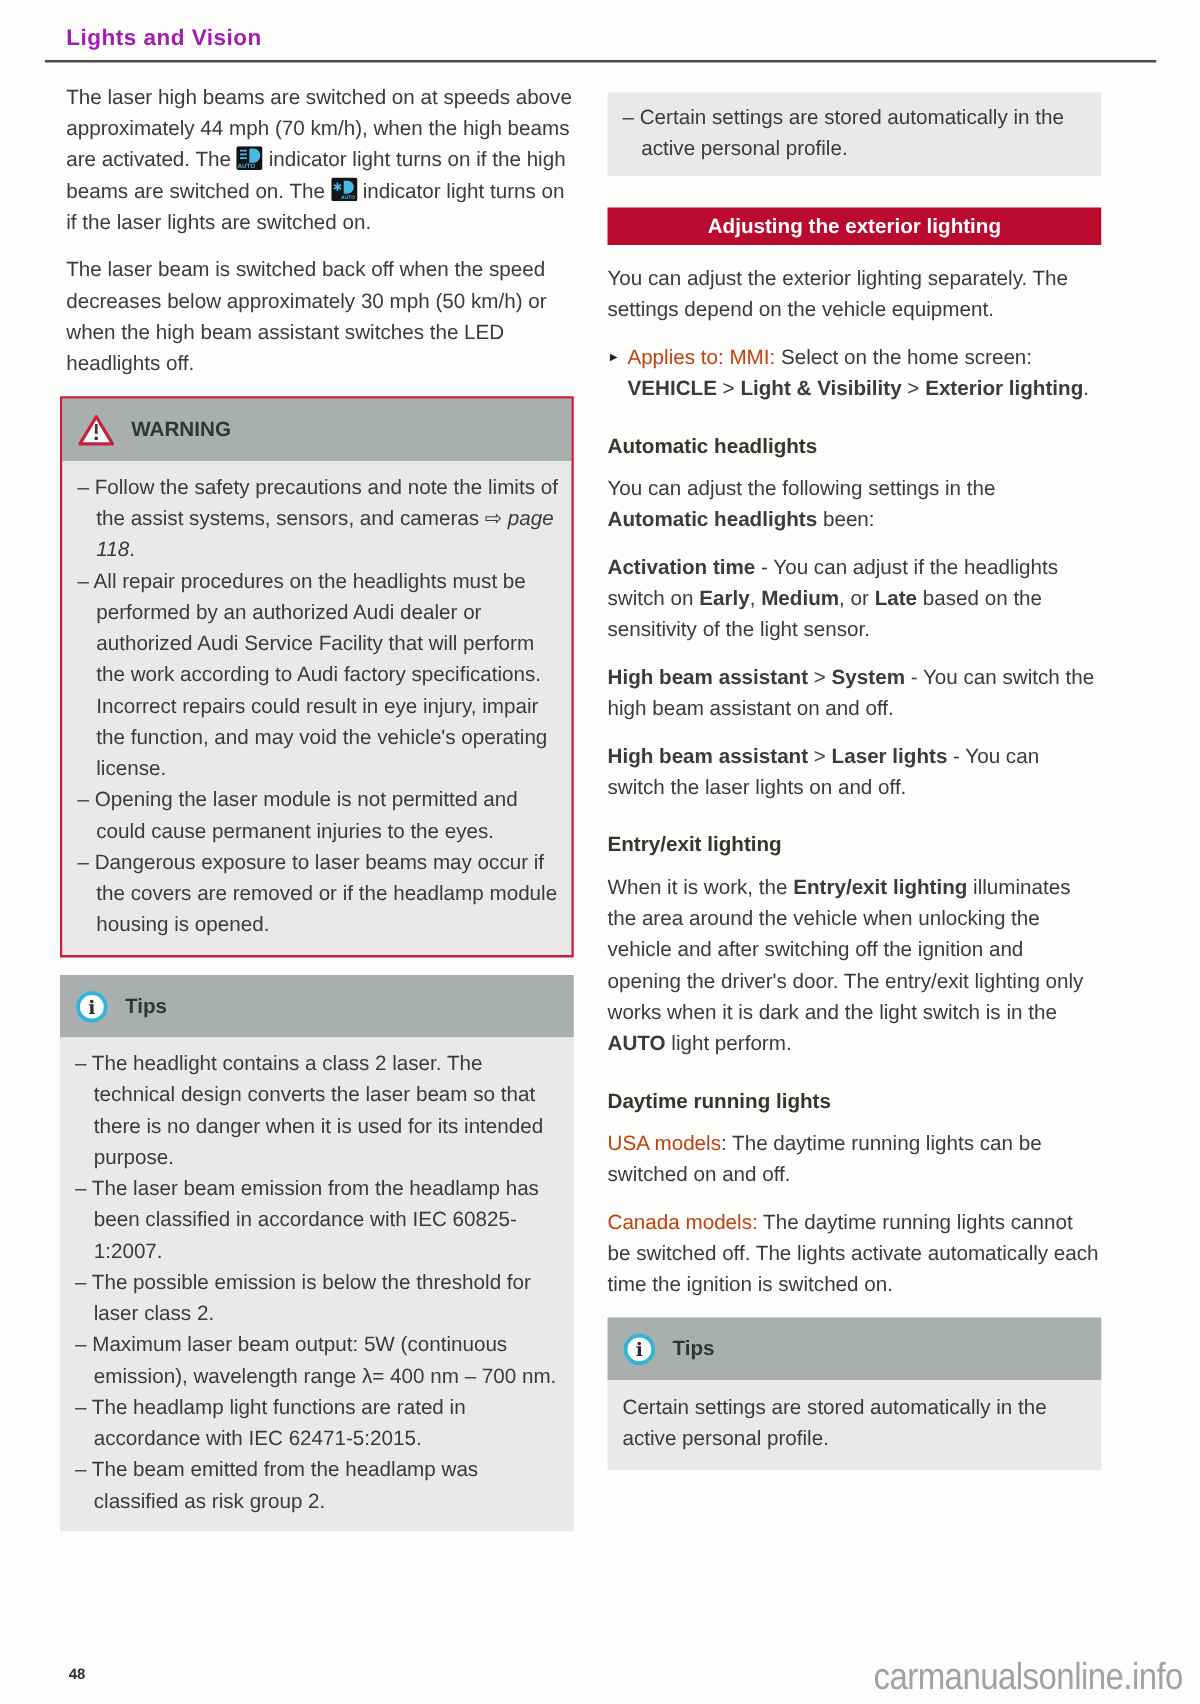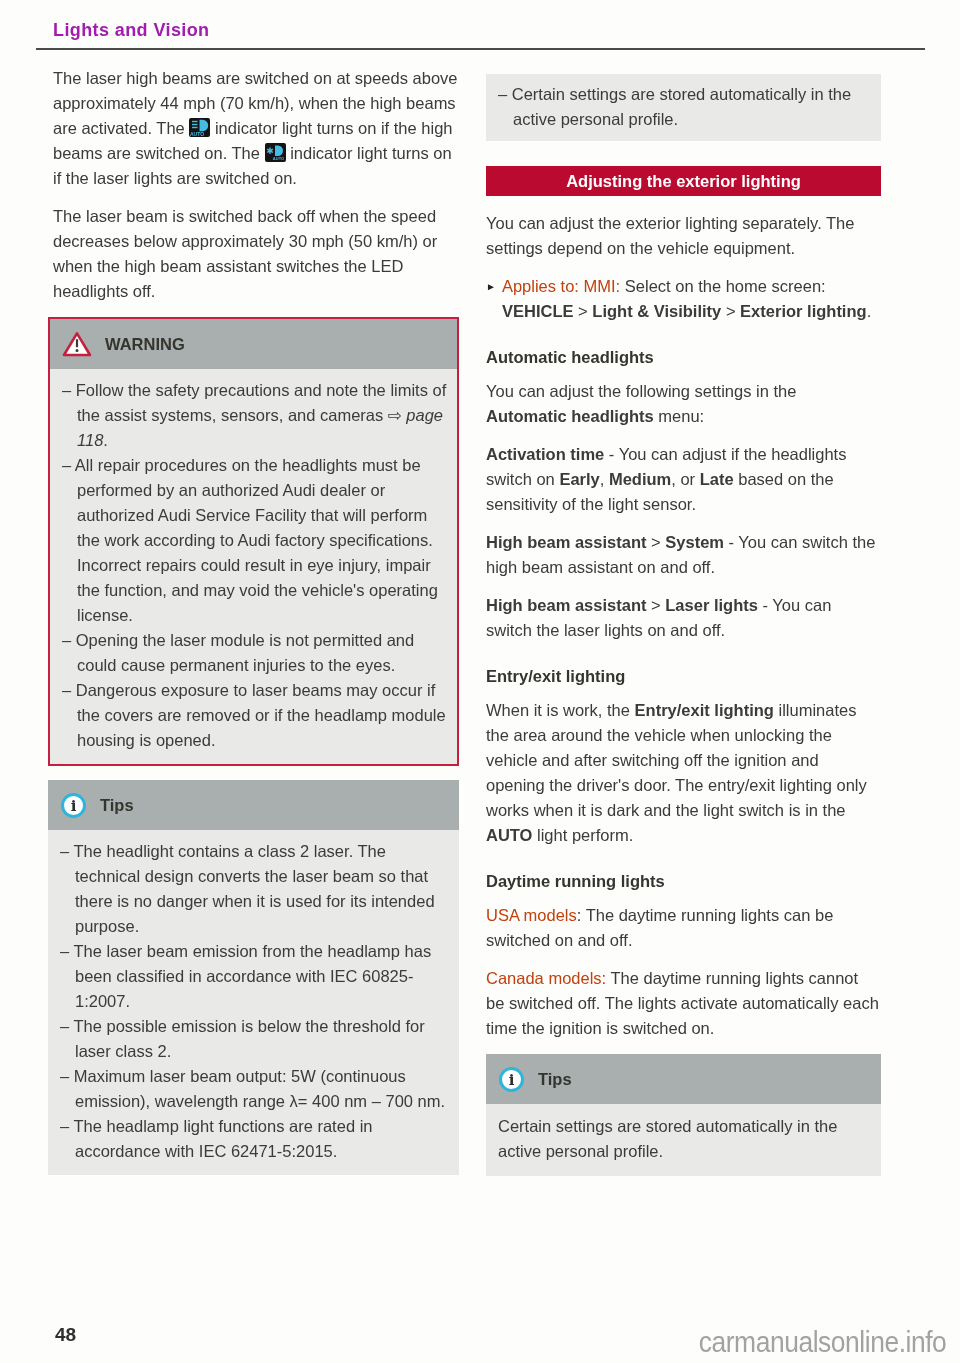--- a/index.html
+++ b/index.html
@@ -39,21 +39,21 @@
     background:#bb0a30; color:#fff; font-weight:bold; font-size:16.5px;
     height:30px; line-height:30px; padding:0 10px; margin:25px 0 15px 0;text-align:center;
   }
   .applies { padding-left:16px; text-indent:-16px; }
   .tri { font-size:10px; vertical-align:2px; margin-right:6px; color:#222; }
   .subhead { font-size:16.5px; font-weight:bold; margin:21px 0 9px 0; color:#35352f; }
 
   .ind-icon { display:inline-block; vertical-align:-3px; line-height:0; }
   .warn-icon, .info-icon { flex:0 0 auto; display:block; }
 
-  .page-number { position:absolute; left:55px; bottom:17px; font-size:19px; font-weight:bold; color:#2f2f2d; }
+  .page-number { position:absolute; left:55px; bottom:17px; font-size:12px; font-weight:bold; color:#2f2f2d; }
   .watermark {
     position:absolute; right:14px; bottom:4px; font-size:30px; color:#a2a2a2;
     transform:scaleX(.88); transform-origin:100% 50%; letter-spacing:-.5px;
   }
 </style>
 </head>
 <body>
 
 <div>
 
@@ -105,39 +105,40 @@
             <text x="13.5" y="19" text-anchor="middle" font-size="15" font-weight="bold" font-family="DejaVu Serif, serif" fill="#2b2b2b">i</text>
           </svg>
           <span class="box-title">Tips</span>
         </div>
         <div class="box-body">
             <div class="dash-item"><span>– </span>The headlight contains a class 2 laser. The technical design converts the laser beam so that there is no danger when it is used for its intended purpose.</div>
             <div class="dash-item"><span>– </span>The laser beam emission from the headlamp has been classified in accordance with IEC 60825-1:2007.</div>
             <div class="dash-item"><span>– </span>The possible emission is below the threshold for laser class 2.</div>
             <div class="dash-item"><span>– </span>Maximum laser beam output: 5W (continuous emission), wavelength range λ= 400 nm – 700 nm.</div>
             <div class="dash-item"><span>– </span>The headlamp light functions are rated in accordance with IEC 62471-5:2015.</div>
+            <div class="dash-item"><span>– </span>The beam emitted from the headlamp was classified as risk group 2.</div>
           </div>
       </div>
     </section>
 
     <section class="col col-right">
       <div class="box carryover-box">
         <div class="box-body">
             <div class="dash-item"><span>– </span>Certain settings are stored automatically in the active personal profile.</div>
           </div>
       </div>
 
       <div class="section-banner">Adjusting the exterior lighting</div>
 
       <p class="para">You can adjust the exterior lighting separately. The settings depend on the vehicle equipment.</p>
 
       <p class="para applies"><span class="tri">►</span><span><span class="c-slate">Applies to: MMI:</span><span> Select on the home screen: </span><span class="b">VEHICLE</span><span> &gt; </span><span class="b">Light &amp; Visibility</span><span> &gt; </span><span class="b">Exterior lighting</span><span>.</span></span></p>
 
       <h3 class="subhead">Automatic headlights</h3>
-      <p class="para"><span>You can adjust the following settings in the </span><span class="b">Automatic headlights</span><span> menu:</span></p>
+      <p class="para"><span>You can adjust the following settings in the </span><span class="b">Automatic headlights</span><span> been:</span></p>
       <p class="para"><span class="b">Activation time</span><span> - You can adjust if the headlights switch on </span><span class="b">Early</span><span>, </span><span class="b">Medium</span><span>, or </span><span class="b">Late</span><span> based on the sensitivity of the light sensor.</span></p>
       <p class="para"><span class="b">High beam assistant</span><span> &gt; </span><span class="b">System</span><span> - You can switch the high beam assistant on and off.</span></p>
       <p class="para"><span class="b">High beam assistant</span><span> &gt; </span><span class="b">Laser lights</span><span> - You can switch the laser lights on and off.</span></p>
 
       <h3 class="subhead">Entry/exit lighting</h3>
       <p class="para"><span>When it is work, the </span><span class="b">Entry/exit lighting</span><span> illuminates the area around the vehicle when unlocking the vehicle and after switching off the ignition and opening the driver's door. The entry/exit lighting only works when it is dark and the light switch is in the </span><span class="b">AUTO</span><span> light perform.</span></p>
 
       <h3 class="subhead">Daytime running lights</h3>
       <p class="para"><span class="c-slate">USA models</span><span>: The daytime running lights can be switched on and off.</span></p>
       <p class="para"><span class="c-slate">Canada models:</span><span> The daytime running lights cannot be switched off. The lights activate automatically each time the ignition is switched on.</span></p>

